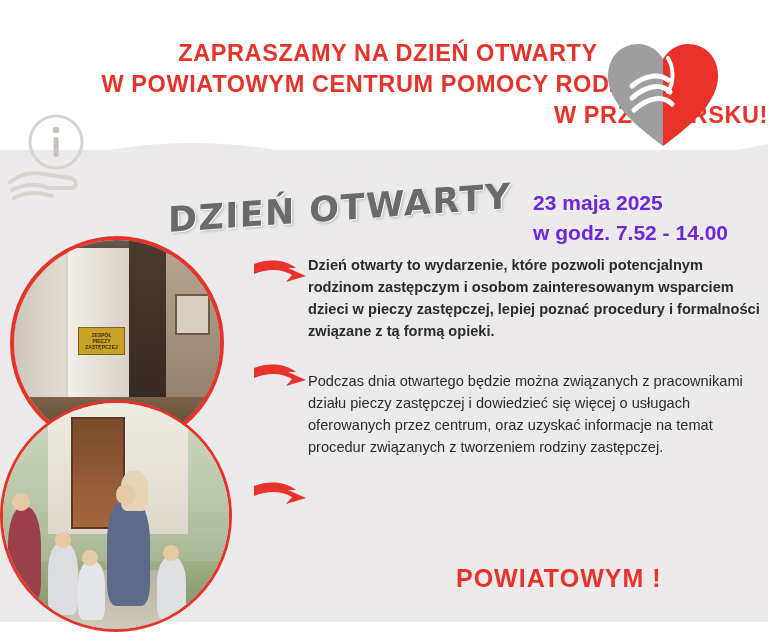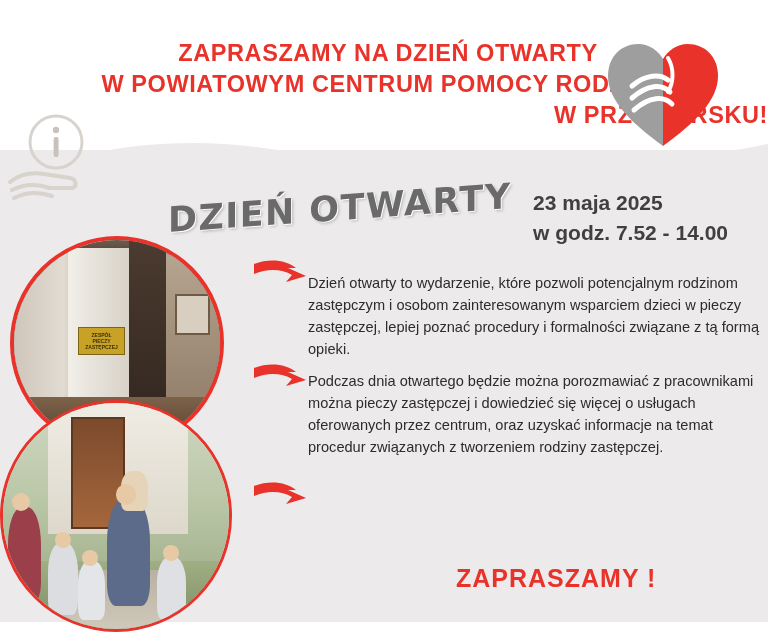--- a/index.html
+++ b/index.html
@@ -101,21 +101,21 @@
     transform: skewY(-4deg);
     text-shadow: 1px 1px 0 #ffffff, 2px 2px 3px rgba(0,0,0,0.22);
   }
   
   .date-block {
     position: absolute;
     right: 40px;
     top: 188px;
     z-index: 8;
     text-align: left;
-    color: #404040;
+    color: #6d28d9;
     font-weight: bold;
     font-size: 21px;
     line-height: 30px;
   }
   
   .photo-top {
     position: absolute;
     left: 10px;
     top: 236px;
     width: 206px;
@@ -238,21 +238,21 @@
   
   .para {
     position: absolute;
     z-index: 8;
     color: #2c2c2c;
     font-size: 14.6px;
     line-height: 22px;
     width: 452px;
     left: 308px;
   }
-  .para.p1 { top: 272px; }
+  .para.p1 { top: 254px; font-weight: bold; }
   .para.p2 { top: 370px; }
   .para.p3 { top: 486px; }
 
   .invite {
     position: absolute;
     left: 456px;
     top: 564px;
     z-index: 9;
     color: #e8322a;
     font-weight: bold;
@@ -343,17 +343,17 @@
     <path d="M2 10 C18 4 34 6 44 14 L36 14 L54 22 L34 28 L40 21 C30 15 16 14 2 20 Z" fill="#e8322a"></path>
   </svg>
   <svg class="arrow a2" viewBox="0 0 58 40">
     <path d="M2 10 C18 4 34 6 44 14 L36 14 L54 22 L34 28 L40 21 C30 15 16 14 2 20 Z" fill="#e8322a"></path>
   </svg>
   <svg class="arrow a3" viewBox="0 0 58 40">
     <path d="M2 10 C18 4 34 6 44 14 L36 14 L54 22 L34 28 L40 21 C30 15 16 14 2 20 Z" fill="#e8322a"></path>
   </svg>
 
   <div class="para p1">Dzień otwarty to wydarzenie, które pozwoli potencjalnym rodzinom zastępczym i osobom zainteresowanym wsparciem dzieci w pieczy zastępczej, lepiej poznać procedury i formalności związane z tą formą opieki.</div>
-  <div class="para p2"> Podczas dnia otwartego będzie można porozmawiać z pracownikami można pieczy zastępczej i dowiedzieć się więcej o usługach oferowanych przez centrum, oraz uzyskać informacje na temat procedur związanych z tworzeniem rodziny zastępczej.</div>
-
-  <div class="invite">ZAPRASZAMY !</div>
+  <div class="para p2"> Podczas dnia otwartego będzie można związanych z pracownikami działu pieczy zastępczej i dowiedzieć się więcej o usługach oferowanych przez centrum, oraz uzyskać informacje na temat procedur związanych z tworzeniem rodziny zastępczej.</div>
+
+  <div class="invite">POWIATOWYM !</div>
 
 </div>
 
 </body></html>

